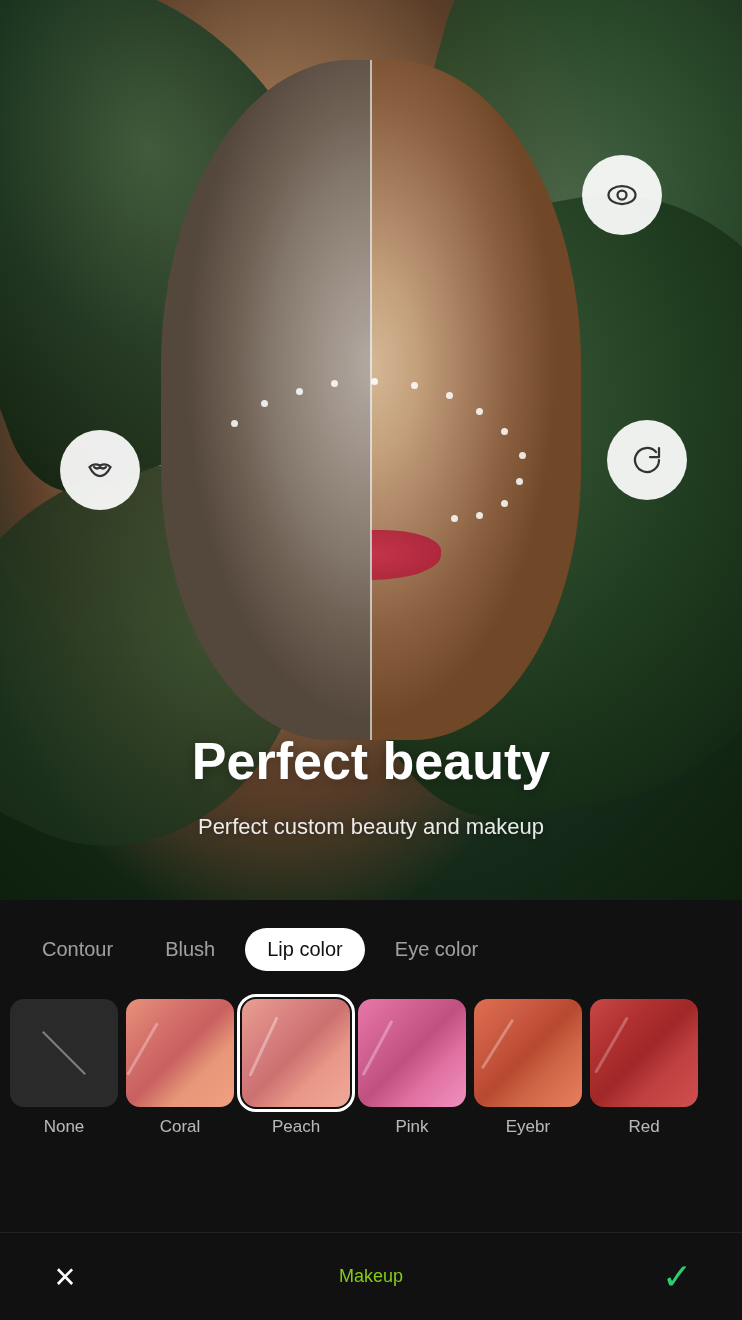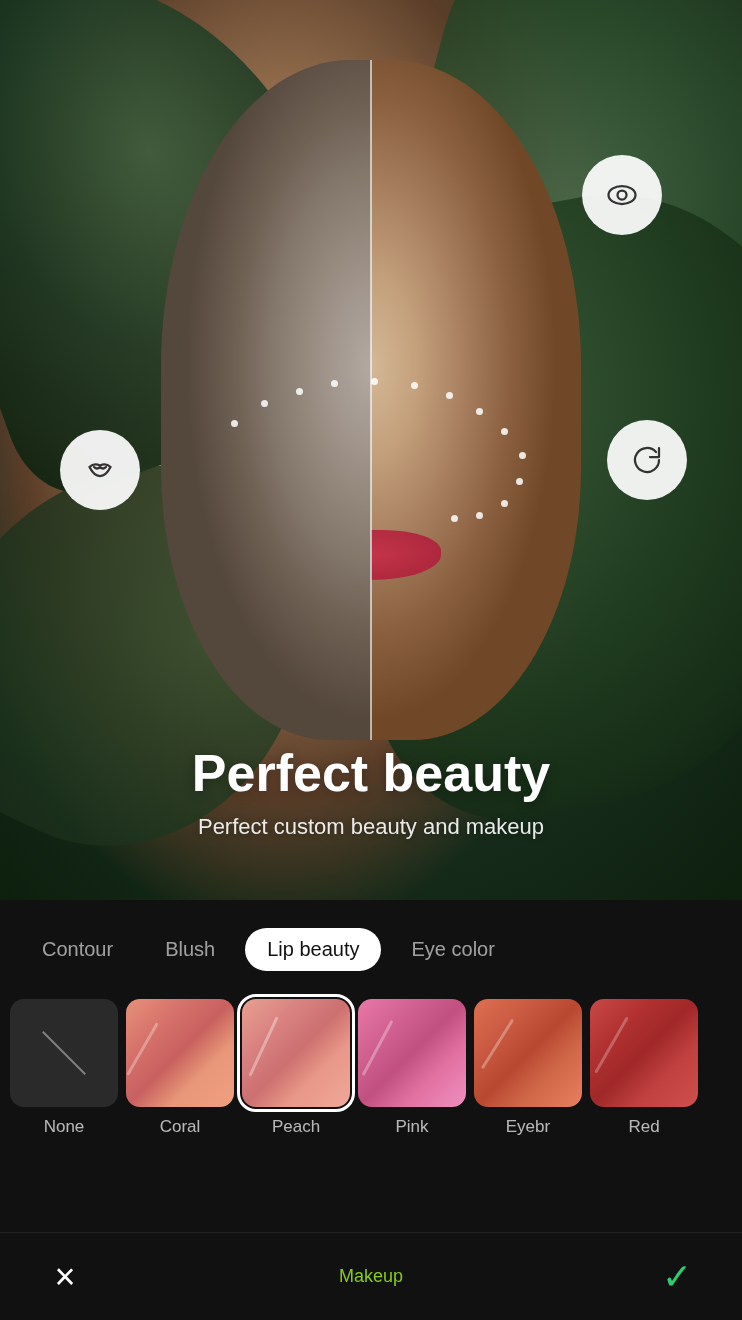--- a/index.html
+++ b/index.html
@@ -205,27 +205,27 @@
       right: 0;
       text-align: center;
       padding: 0 40px;
     }
     .main-title {
       font-size: 52px;
       font-weight: 800;
       color: white;
       line-height: 1.1;
       text-shadow: 0 2px 12px rgba(0,0,0,0.3);
-      margin-bottom: 12px;
     }
     .sub-title {
       font-size: 22px;
       font-weight: 400;
       color: rgba(255,255,255,0.9);
       text-shadow: 0 1px 6px rgba(0,0,0,0.3);
+      margin-top: 24px;
     }
 
     
     .bottom-panel {
       position: absolute;
       bottom: 0;
       left: 0;
       right: 0;
       height: 420px;
       background: #111;
@@ -485,21 +485,21 @@
     <div class="main-title">Perfect beauty</div>
     <div class="sub-title">Perfect custom beauty and makeup</div>
   </div>
 </div>
 
 <div class="bottom-panel">
 
   <div class="tabs-row" id="tabs-row">
       <div class="tab-item">Contour</div>
       <div class="tab-item">Blush</div>
-      <div class="tab-item active">Lip beauty</div>
+      <div class="tab-item active">Lip color</div>
       <div class="tab-item">Eye color</div>
     </div>
 
   <div class="swatches-row" id="swatches-row">
       <div class="swatch-item">
         <div class="swatch-box swatch-none">
           <div class="swatch-none-line"></div>
         </div>
         <div class="swatch-label">None</div>
       </div>

